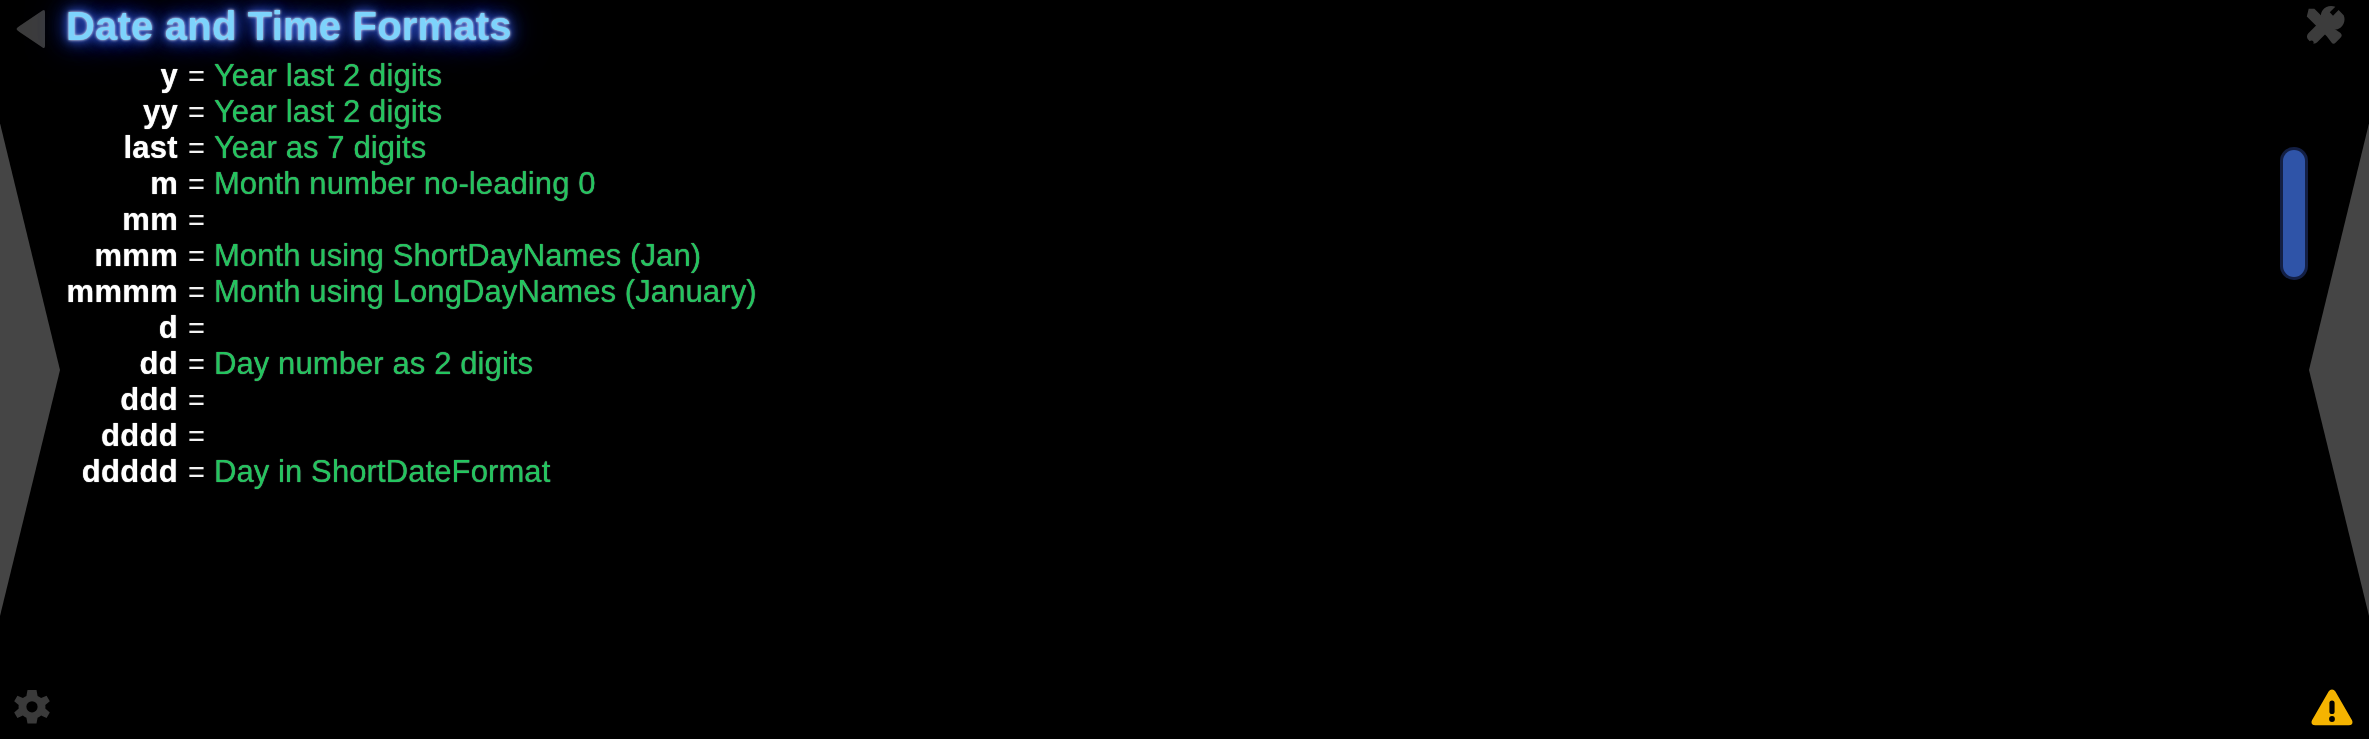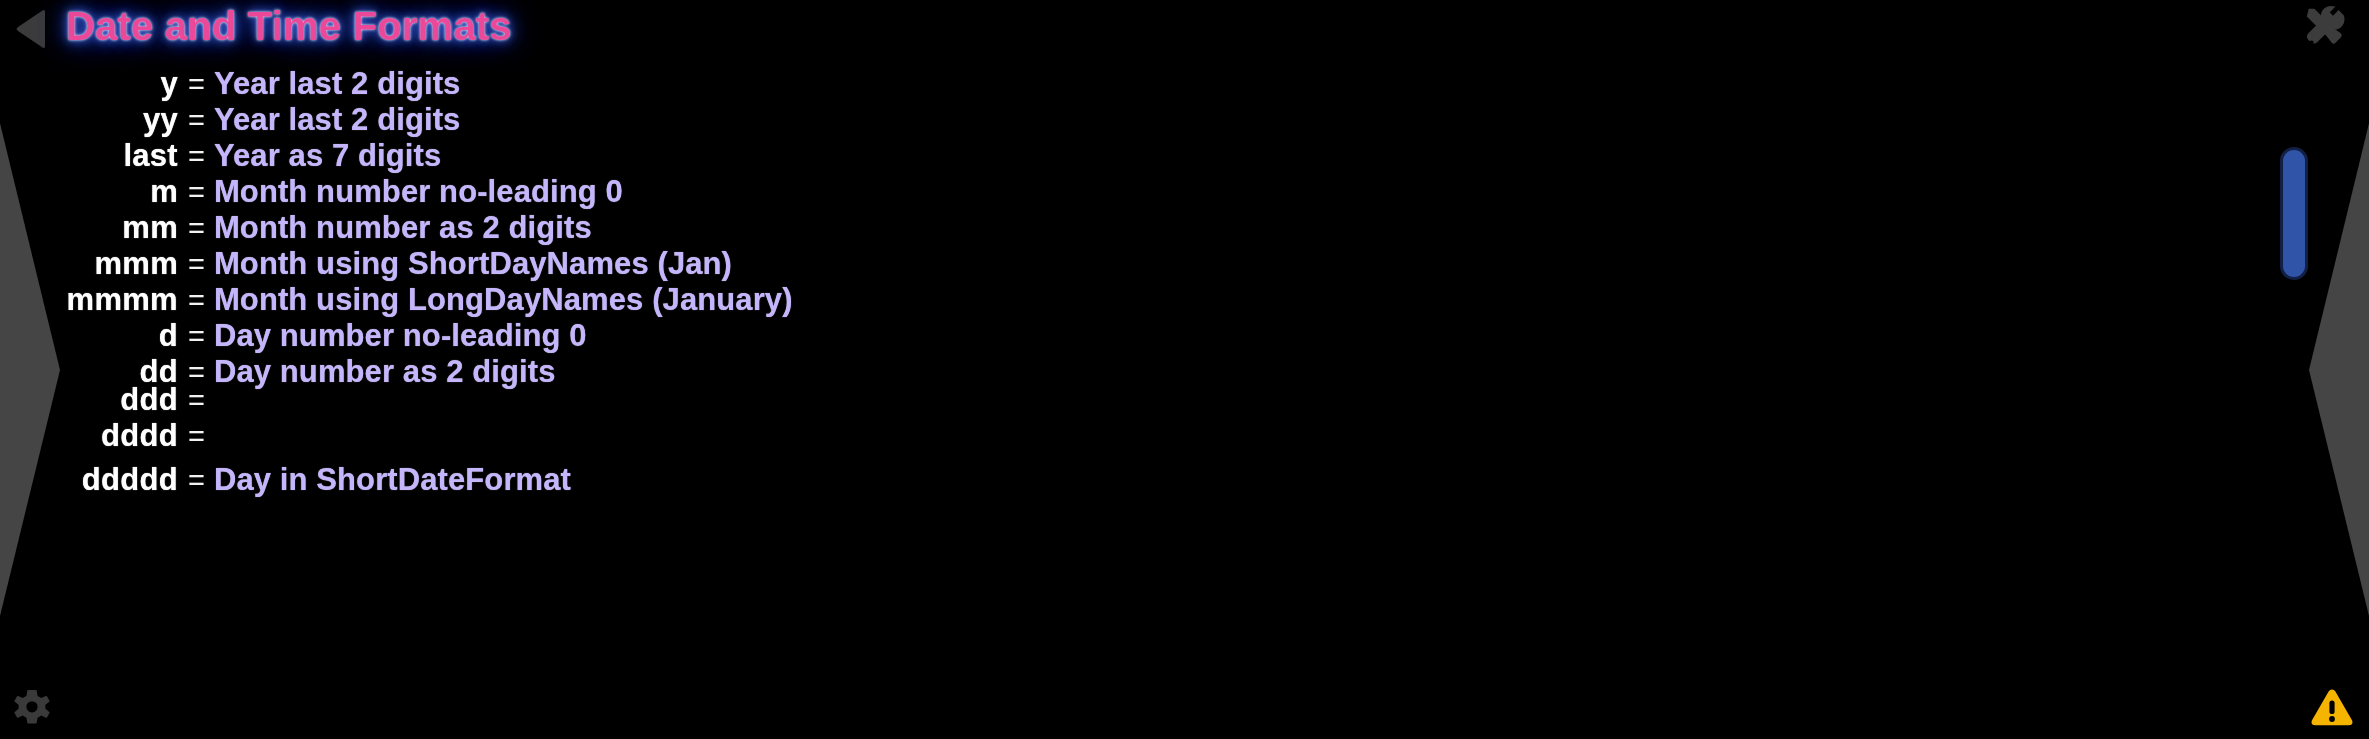--- a/index.html
+++ b/index.html
@@ -48,21 +48,21 @@
     cursor: pointer;
   }
   .back-btn svg { display: block; }
 
   .page-title {
     position: absolute;
     left: 66px;
     top: 2px;
     font-size: 40px;
     font-weight: 700;
-    color: #ec4899;
+    color: #7dd3fc;
     letter-spacing: 0.2px;
     line-height: 48px;
     white-space: nowrap;
     text-shadow:
       0 0 3px #ffffff,
       0 0 8px #3b63d8,
       0 0 16px #2a49c8,
       0 0 26px #1e38ae,
       0 0 40px #152a8c;
   }
@@ -105,26 +105,25 @@
     text-shadow: 0 0 1px rgba(255,255,255,0.85);
   }
   .fmt-eq {
     padding: 0 9px 0 10px;
     font-size: 29px;
     font-weight: 400;
     color: #f2f2f2;
   }
   .fmt-desc {
     font-size: 31px;
-    font-weight: 700;
-    color: #c4b5fd;
+    font-weight: 400;
+    color: #22c55e;
     letter-spacing: 0.1px;
     text-shadow: 0 0 1px rgba(255,255,255,0.6);
     white-space: pre;
-    margin-top: 8px;
   }
 
   
   .scrollbar-track {
     position: absolute;
     right: 62px;
     top: 58px;
     width: 26px;
     height: 681px;
     background: transparent;
@@ -229,39 +228,37 @@
 
     <div class="fmt-row">
       <span class="fmt-code">m</span>
       <span class="fmt-eq">=</span>
       <span class="fmt-desc">Month number no-leading 0</span>
     </div>
 
     <div class="fmt-row">
       <span class="fmt-code">mm</span>
       <span class="fmt-eq">=</span>
-      <span class="fmt-desc">Month number as 2 digits</span>
     </div>
 
     <div class="fmt-row">
       <span class="fmt-code">mmm</span>
       <span class="fmt-eq">=</span>
       <span class="fmt-desc">Month using ShortDayNames (Jan)</span>
     </div>
 
     <div class="fmt-row">
       <span class="fmt-code">mmmm</span>
       <span class="fmt-eq">=</span>
       <span class="fmt-desc">Month using LongDayNames (January)</span>
     </div>
 
     <div class="fmt-row">
       <span class="fmt-code">d</span>
       <span class="fmt-eq">=</span>
-      <span class="fmt-desc">Day number no-leading 0</span>
     </div>
 
     <div class="fmt-row">
       <span class="fmt-code">dd</span>
       <span class="fmt-eq">=</span>
       <span class="fmt-desc">Day number as 2 digits</span>
     </div>
 
     <div class="fmt-row">
       <span class="fmt-code">ddd</span>

